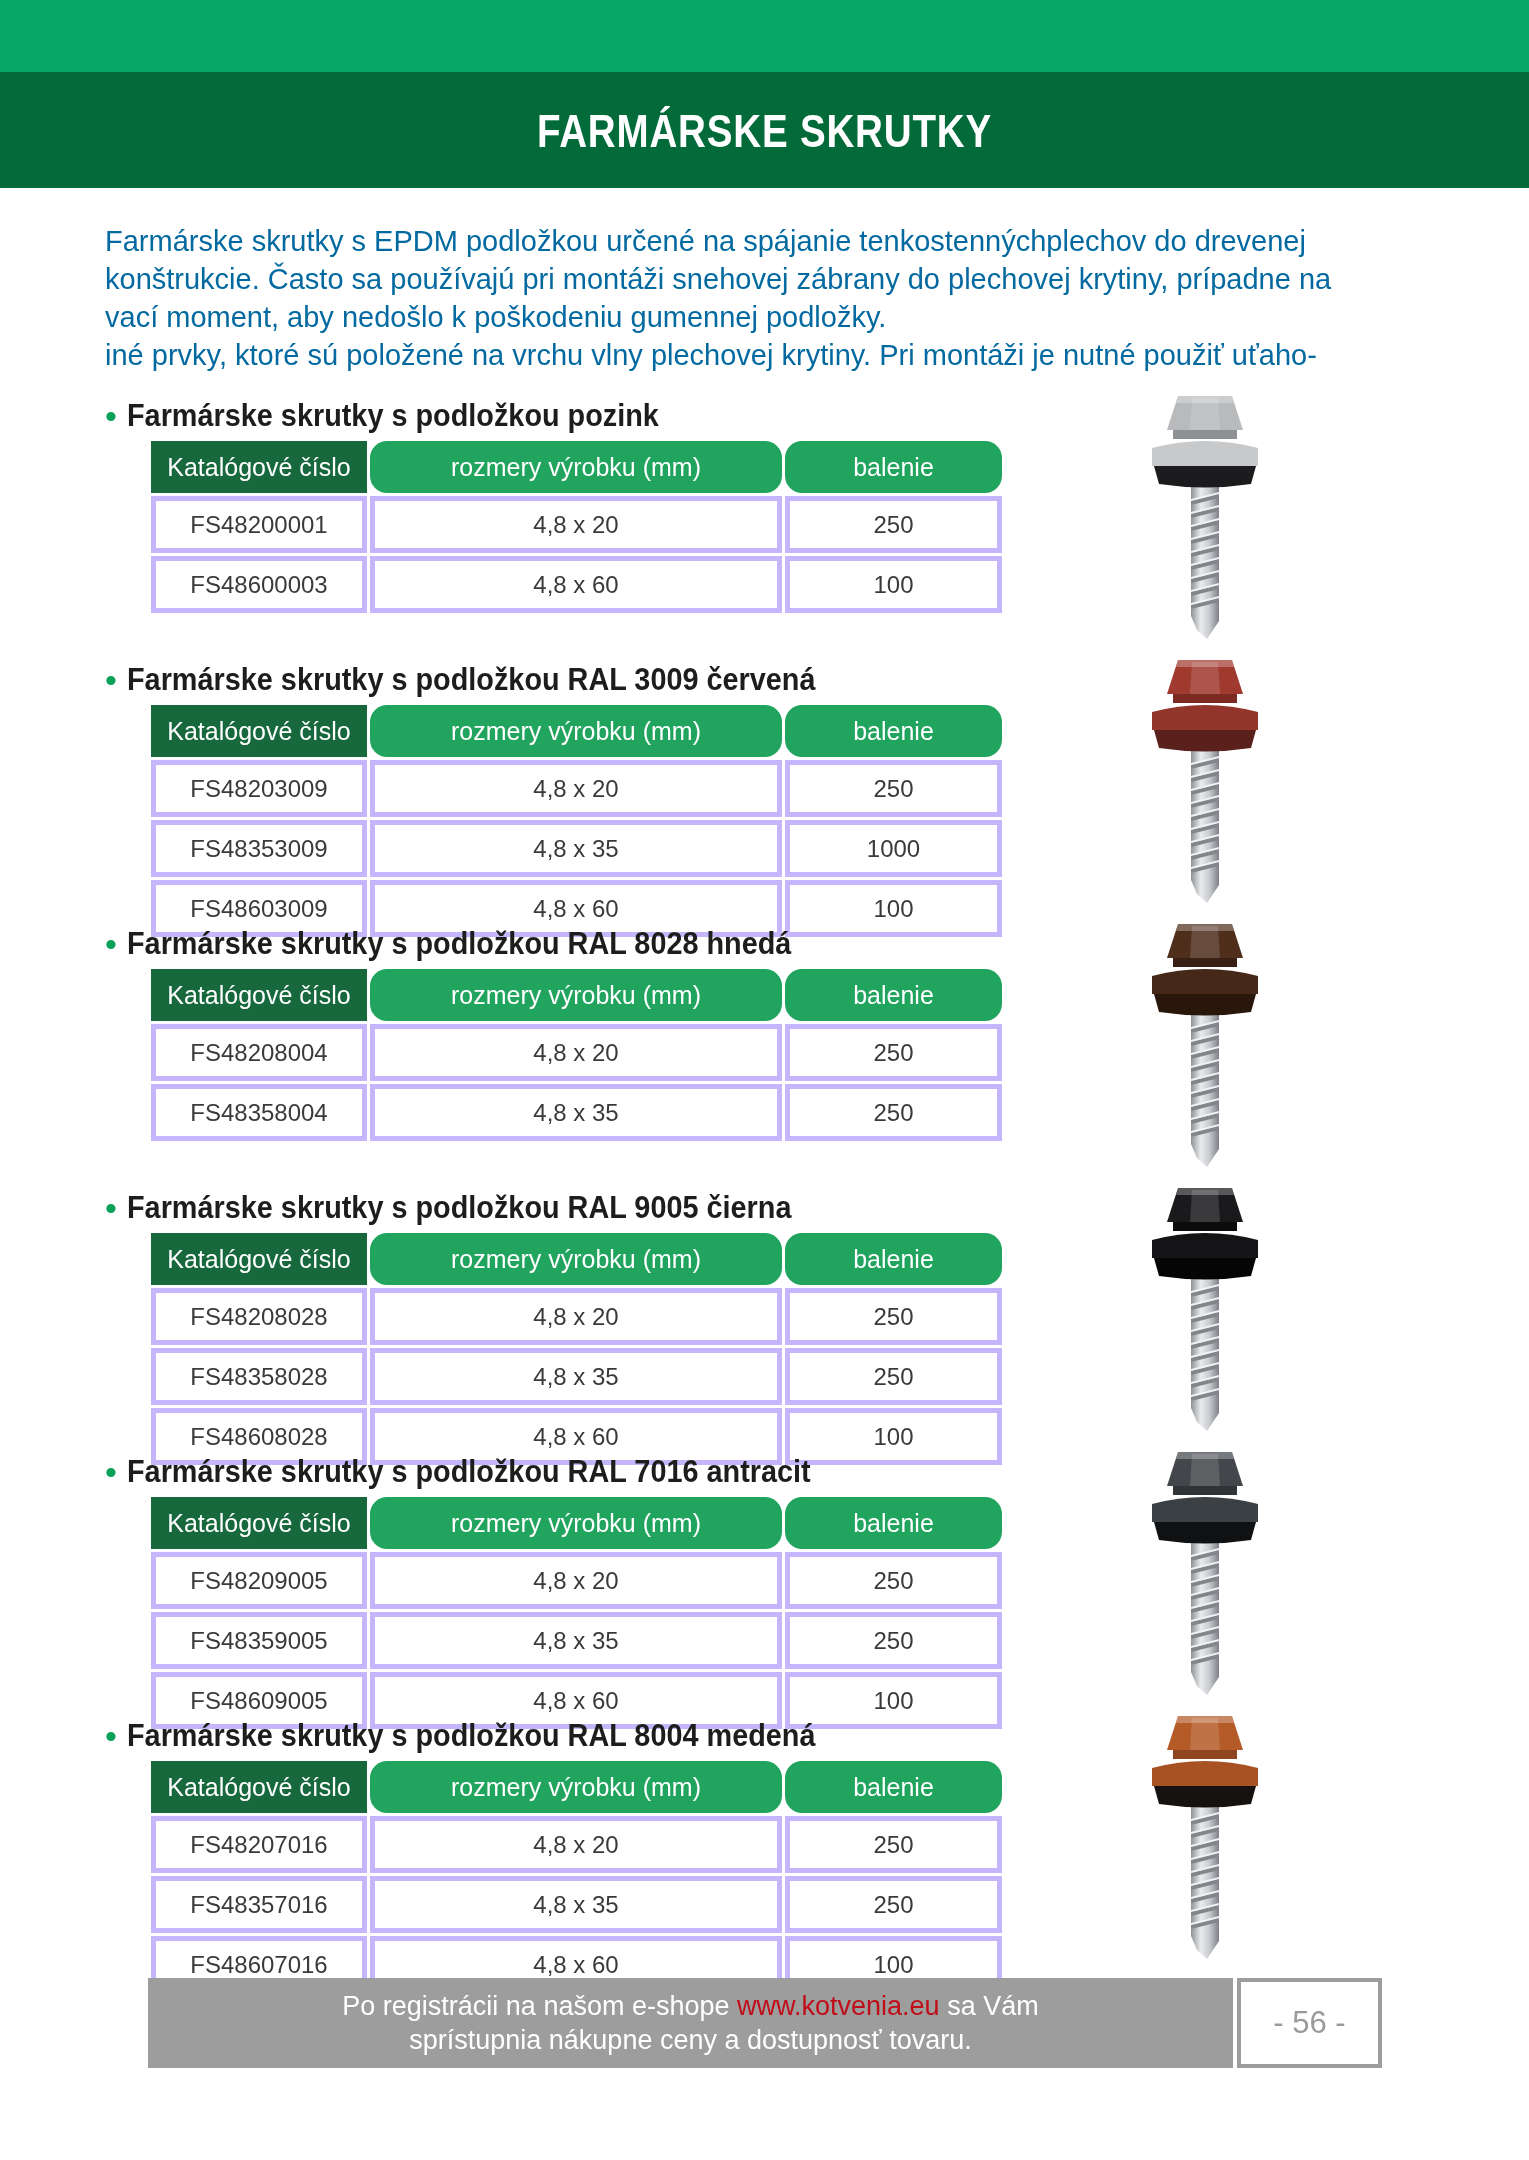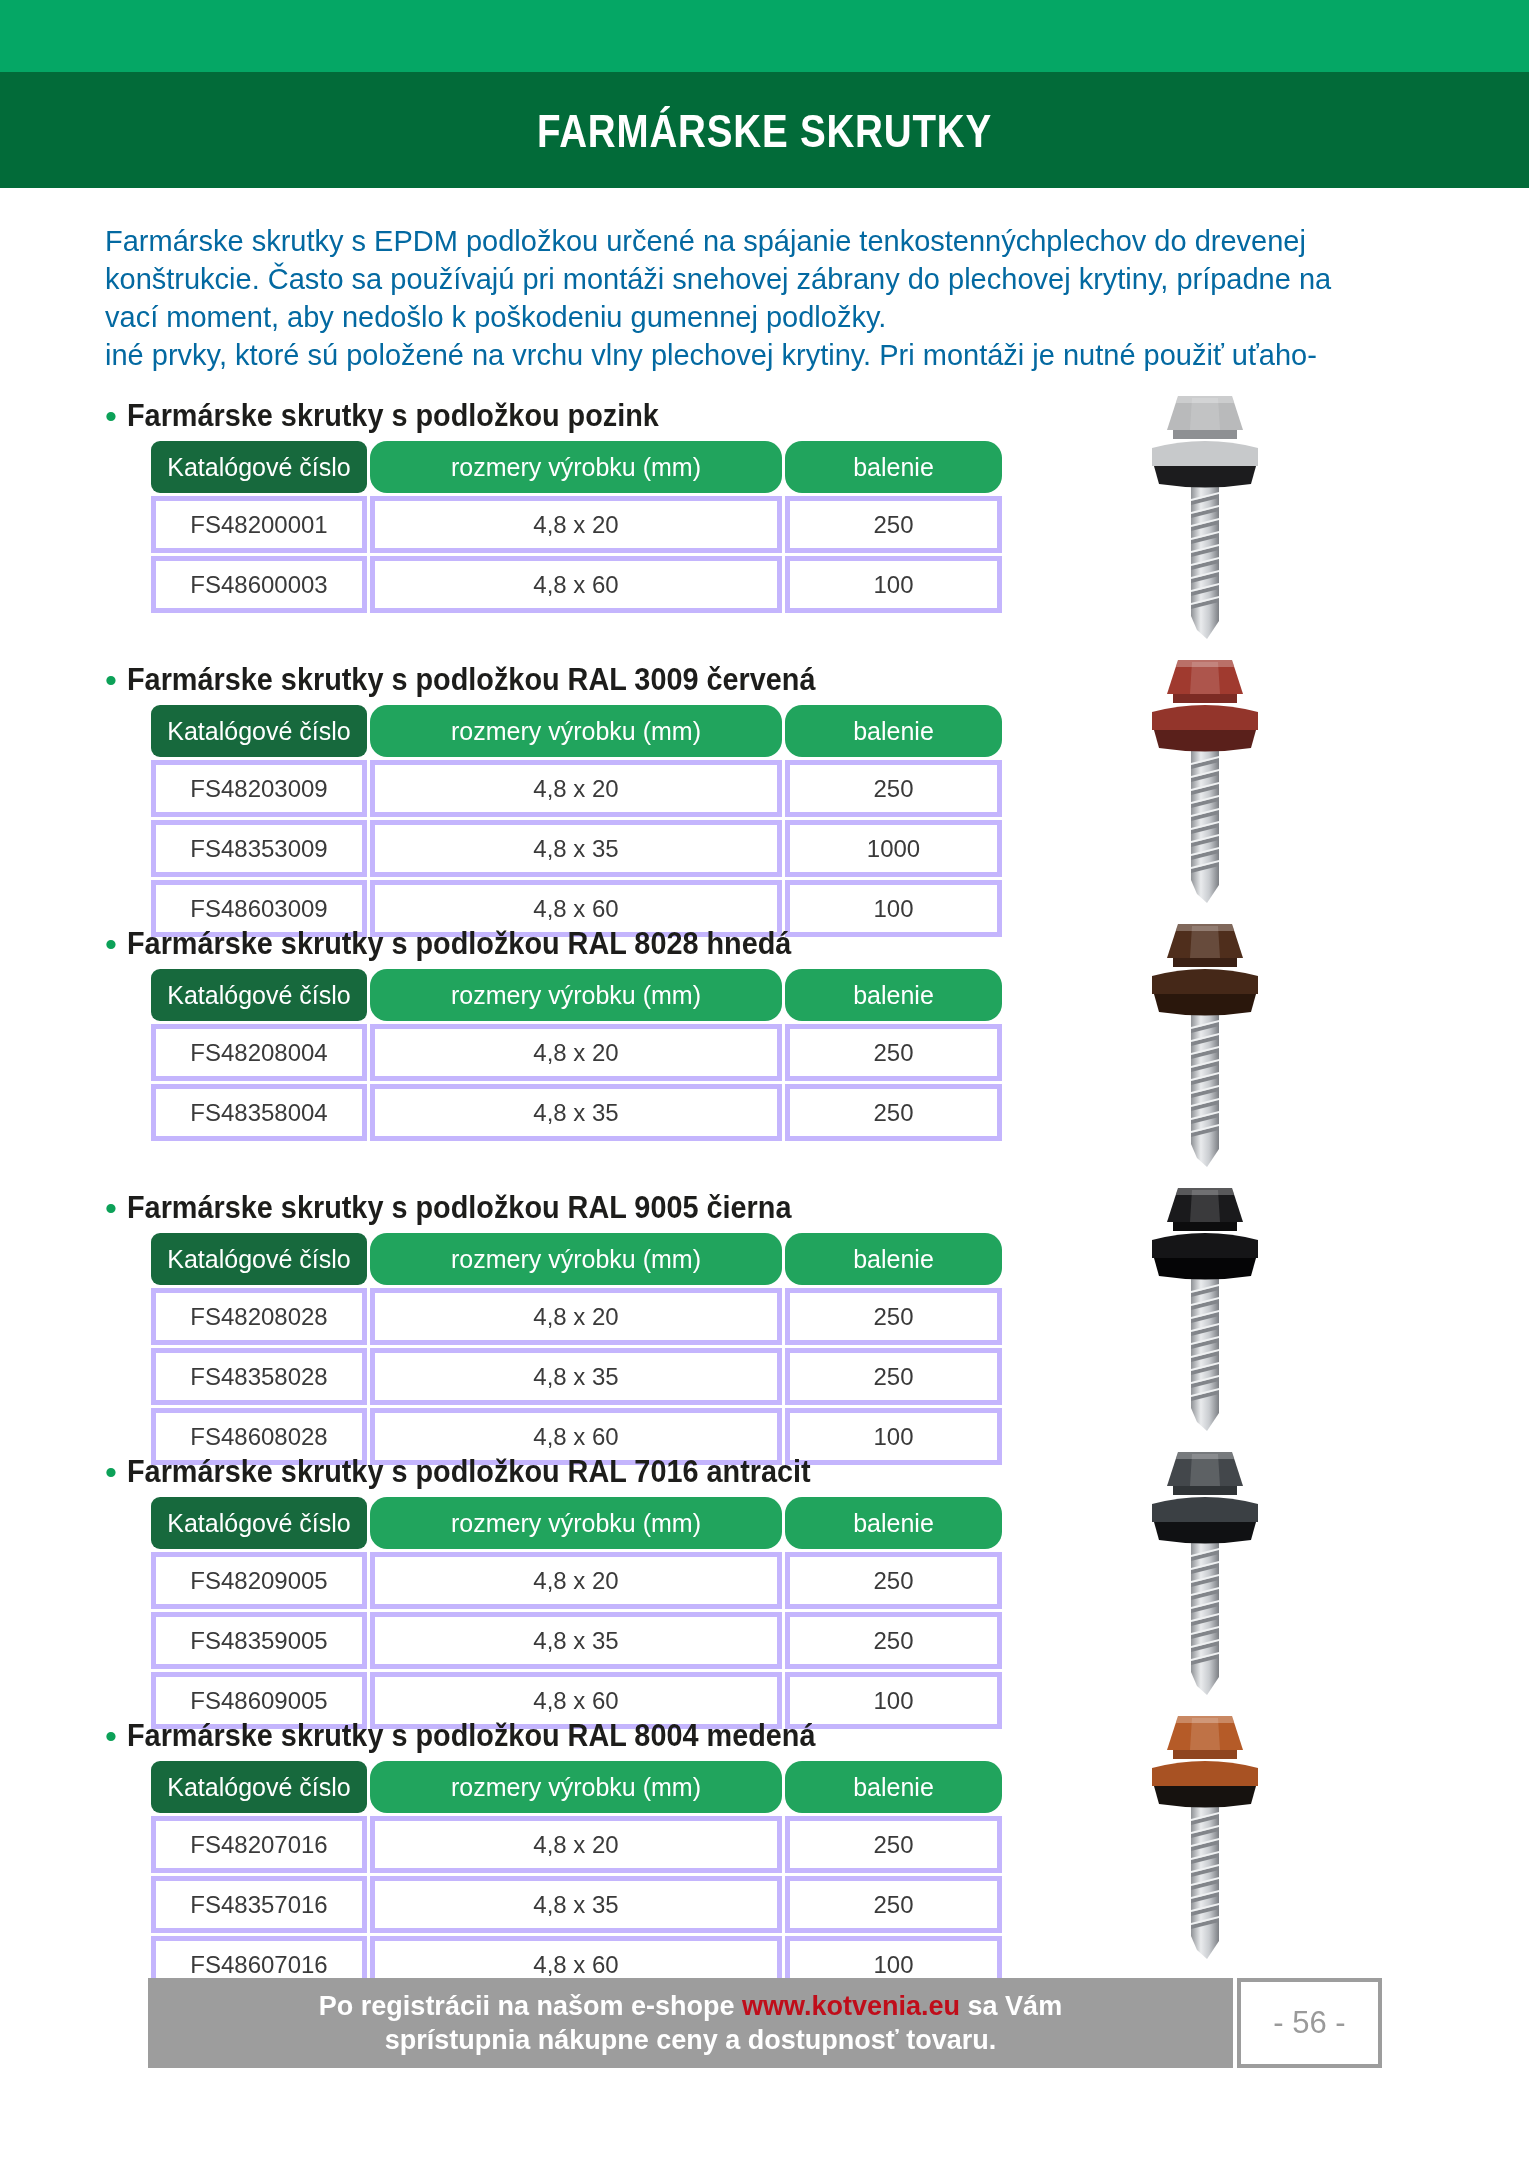--- a/index.html
+++ b/index.html
@@ -18,29 +18,29 @@
   .section { display: flex; margin-top: 20px; height: 244px; }
   .section .left { width: 890px; }
 
   .heading-row { display: flex; align-items: center; height: 44px; }
   .bullet { color: #0ca158; font-size: 34px; margin-right: 10px; line-height: 1; }
   .heading { color: #1d1d1b; font-size: 31px; font-weight: 700;
     transform: scaleX(0.93); transform-origin: left center; white-space: nowrap; }
 
   table { margin-left: 43px; border-collapse: separate; border-spacing: 3px; table-layout: fixed; width: 857px; }
   th { height: 52px; color: #ffffff; font-size: 25px; font-weight: 400; text-align: center; }
-  th.c1 { background: #17693d; border-radius: 9px; }
+  th.c1 { background: #17693d; }
   th.c2, th.c3 { background: #21a45d; border-radius: 17px; }
   td { height: 57px; background: #ffffff; border: 5px solid #c4b5fd;
     color: #3a3a3a; font-size: 24px; text-align: center; }
 
   .screw-wrap { width: 130px; margin-left: 145px; display: flex; align-items: center; justify-content: center; }
 
   .footer-row { display: flex; margin: 20px 0 0 148px; width: 1234px; height: 90px; }
-  .footer-bar { flex: 1; background: #9d9d9d; color: #ffffff; font-weight: 700; font-size: 27px;
+  .footer-bar { flex: 1; background: #9d9d9d; color: #ffffff; font-weight: 400; font-size: 27px;
     line-height: 34px; display: flex; flex-direction: column; align-items: center; justify-content: center; }
   .footer-bar .link { color: #c00d1a; text-decoration: none; }
   .page-box { width: 145px; background: #ffffff; border: 4px solid #9d9d9d; margin-left: 4px;
     display: flex; align-items: center; justify-content: center; color: #9a9a9a; font-size: 31px; }
 </style>
 </head>
 <body>
 
 <div class="top-strip"></div>
 

